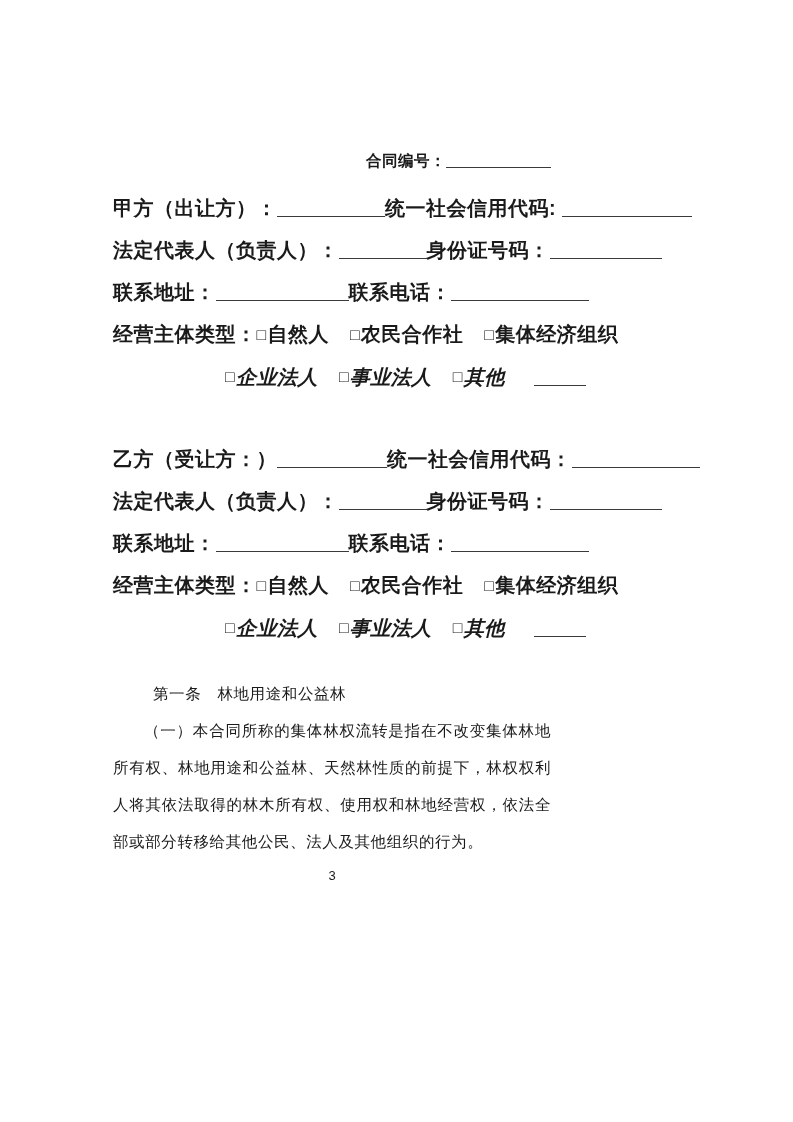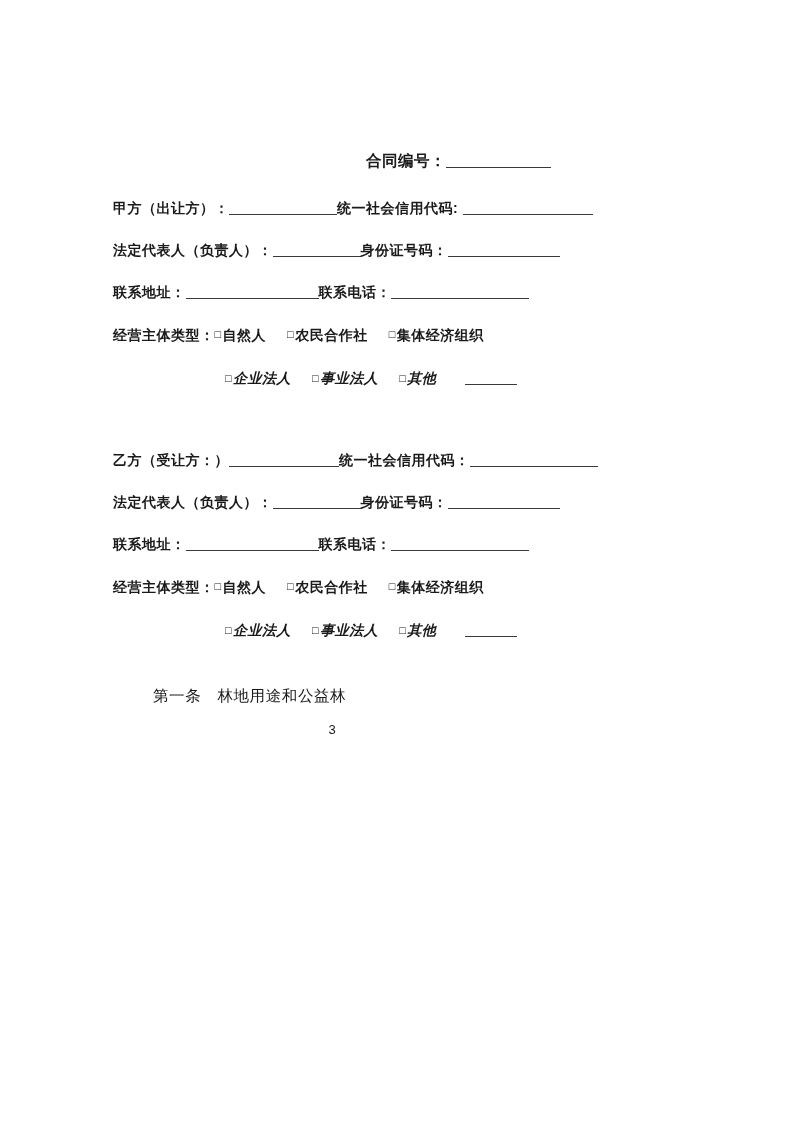--- a/index.html
+++ b/index.html
@@ -33,21 +33,21 @@
   .doc-title {
     margin-top: 50px;
     text-align: center;
     font-size: 19px;
     font-weight: 700;
     letter-spacing: 1px;
     line-height: 26px;
   }
   
   .party-block {
-    font-size: 14px;
+    font-size: 20px;
     font-weight: 700;
     letter-spacing: 0.5px;
   }
   .party-a { margin-top: 16px; }
   .party-b { margin-top: 40px; }
   .form-line {
     line-height: 42px;
     white-space: nowrap;
   }
   .indent-options { padding-left: 112px; font-style: italic; }
@@ -63,21 +63,21 @@
   .blank.w-credit-a { width: 130px; }
   .blank.w-name-b   { width: 110px; }
   .blank.w-credit-b { width: 128px; }
   .blank.w-rep      { width: 88px;  }
   .blank.w-id       { width: 112px; }
   .blank.w-addr     { width: 133px; }
   .blank.w-phone    { width: 138px; }
   .blank.w-other    { width: 52px; margin-left: 8px; }
   
   .opt { margin-right: 21px; }
-  .opt:last-child { margin-right: 0; font-family: Liberation Mono, monospace; }
+  .opt:last-child { margin-right: 0; }
   .cb {
     font-size: 0.78em;
     vertical-align: 1.5px;
     margin-right: 1px;
   }
   
   .body-text {
     margin-top: 26px;
     font-size: 15.5px;
     font-weight: 400;
@@ -143,17 +143,18 @@
     <div class="form-line">
       <span>经营主体类型：</span><span class="opt"><span class="cb">□</span><span>自然人</span></span><span class="opt"><span class="cb">□</span><span>农民合作社</span></span><span class="opt"><span class="cb">□</span><span>集体经济组织</span></span>
     </div>
     <div class="form-line indent-options">
       <span class="opt"><span class="cb">□</span><span>企业法人</span></span><span class="opt"><span class="cb">□</span><span>事业法人</span></span><span class="opt"><span class="cb">□</span><span>其他</span></span><span class="blank w-other"></span>
     </div>
   </div>
 
   <div class="body-text">
     <p class="article-heading">第一条　林地用途和公益林</p>
+    <p class="para">（一）本合同所称的集体林权流转是指在不改变集体林地所有权、林地用途和公益林、天然林性质的前提下，林权权利人将其依法取得的林木所有权、使用权和林地经营权，依法全部或部分转移给其他公民、法人及其他组织的行为。</p>
   </div>
 
   <div class="page-number">3</div>
 
 </div>
 
 </body></html>

